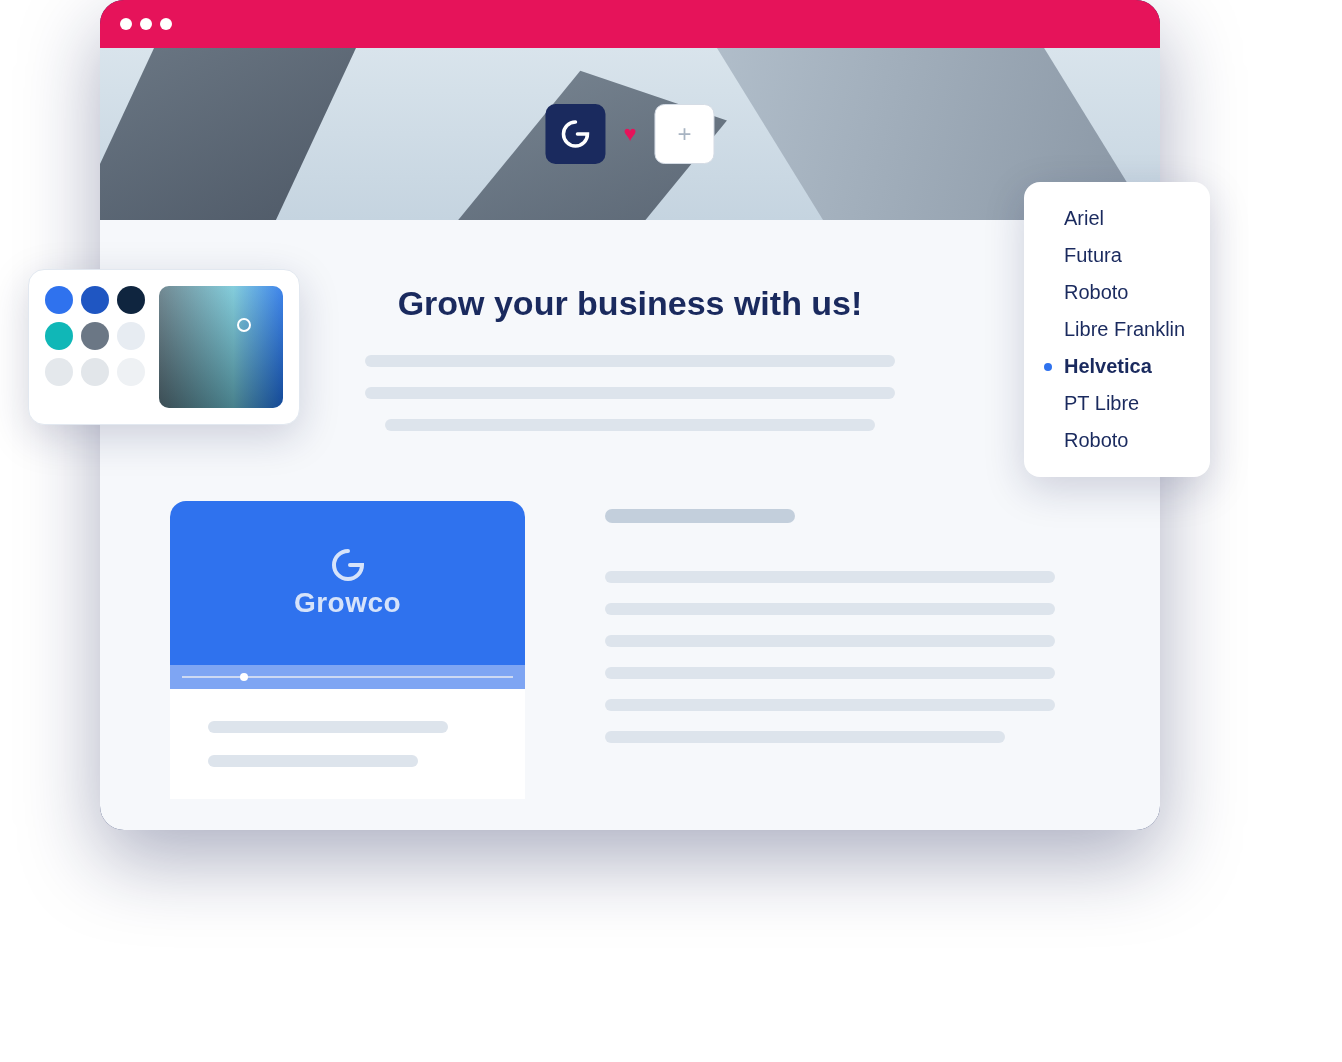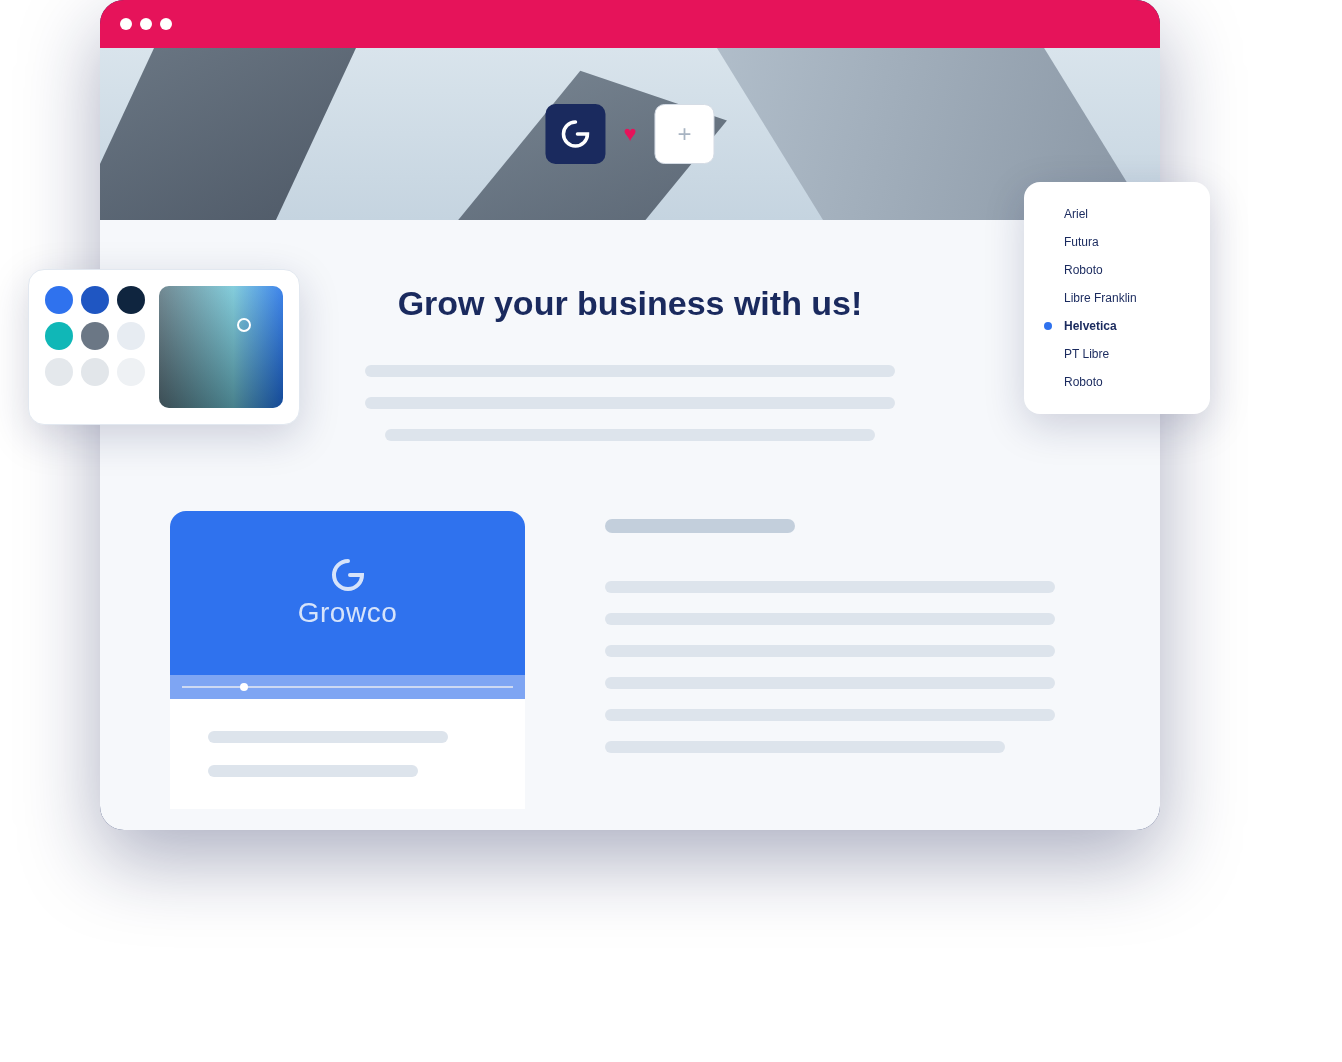--- a/index.html
+++ b/index.html
@@ -82,21 +82,21 @@
       background: #f6f8fb;
       height: calc(100% - 220px);
       padding: 64px 70px 0;
     }
     
     .headline {
       text-align: center;
       color: #1a2a5e;
       font-size: 34px;
       font-weight: 600;
-      margin-bottom: 42px;
+      margin-bottom: 32px;
     }
     
     .skeleton-lines { display: flex; flex-direction: column; align-items: center; gap: 20px; margin-bottom: 70px; }
     .skl { height: 12px; background: #dde4ec; border-radius: 6px; }
     .skl.w1 { width: 530px; }
     .skl.w2 { width: 530px; }
     .skl.w3 { width: 490px; }
     
     .two-col { display: flex; gap: 80px; }
     
@@ -110,21 +110,21 @@
       height: 164px;
       background: #2f72ee;
       display: flex;
       flex-direction: column;
       align-items: center;
       justify-content: center;
       color: #d6e3fa;
     }
     .card-logo-text {
       font-size: 28px;
-      font-weight: 400;
+      font-weight: 700;
       margin-top: 0;
       letter-spacing: 0.5px;
     }
     .track {
       height: 24px;
       background: #7ea5f3;
       position: relative;
     }
     .track-line {
       position: absolute;
@@ -201,21 +201,21 @@
       right: 132px;
       top: 182px;
       width: 186px;
       background: #fff;
       border-radius: 16px;
       box-shadow: 0 12px 40px rgba(20, 30, 80, 0.18);
       padding: 18px 0;
     }
     .font-item {
       padding: 7px 10px 7px 40px;
-      font-size: 12px;
+      font-size: 20px;
       color: #1a2a5e;
       cursor: pointer;
       position: relative;
     }
     .font-item.selected {
       font-weight: 700;
     }
     .font-item.selected::before {
       content: '';
       position: absolute;

